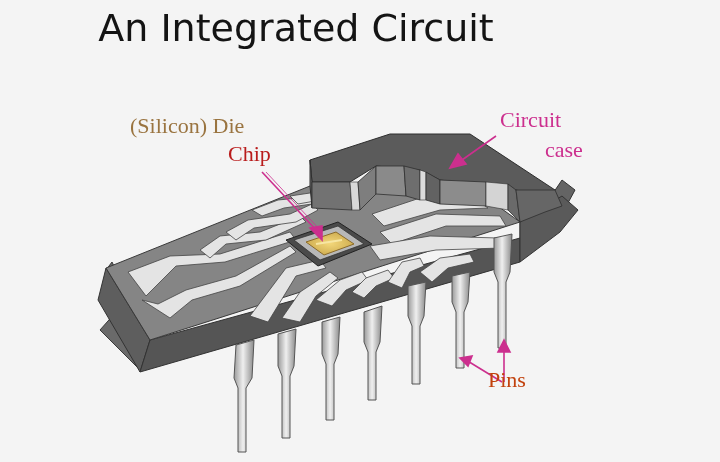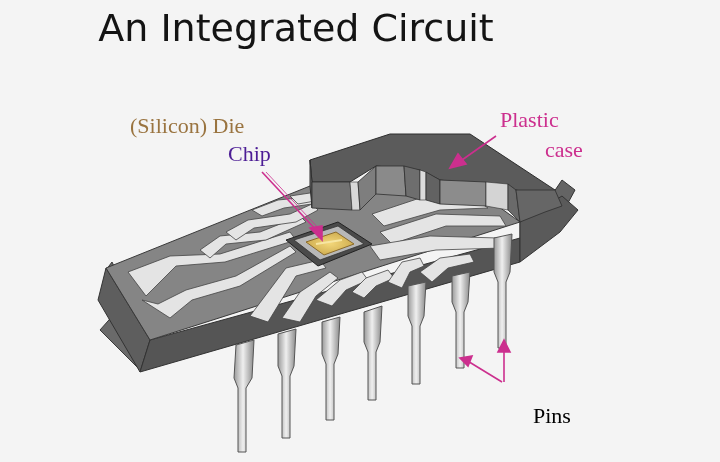--- a/index.html
+++ b/index.html
@@ -17,24 +17,24 @@
     }
     .diagram { position: absolute; left: 0; top: 0; }
     .label {
       position: absolute;
       font-family: "Liberation Serif", serif;
       font-size: 22px;
       white-space: nowrap;
       line-height: 1.05;
     }
     .lbl-die { left: 130px; top: 114px; color: #9a7440; text-align: right; }
-    .lbl-chip { left: 228px; top: 142px; color: #4c1d95; text-align: right; }
+    .lbl-chip { left: 228px; top: 142px; color: #b91c1c; text-align: right; }
     .lbl-plastic { left: 500px; top: 108px; color: #cc2f8e; }
     .lbl-case { left: 502px; top: 138px; color: #cc2f8e; margin-left: 43px; }
-    .lbl-pins { left: 488px; top: 404px; color: #000000; margin-left: 45px; }
+    .lbl-pins { left: 488px; top: 368px; color: #c2410c; }
   </style>
 </head>
 <body>
 
 <div class="title">An Integrated Circuit</div>
 
 <svg class="diagram" width="720" height="462" viewBox="0 0 720 462" xmlns="http://www.w3.org/2000/svg">
   <defs>
     <linearGradient id="pinGrad" x1="0" x2="1" y1="0" y2="0">
       <stop offset="0" stop-color="#9a9a9a"></stop>
@@ -147,15 +147,15 @@
   <g stroke="#cc2f8e" stroke-width="1.6" fill="#cc2f8e">
     <line x1="466" y1="360" x2="502" y2="382"></line>
     <line x1="504" y1="348" x2="504" y2="382"></line>
     <polygon points="460,358 472,356 468,366"></polygon>
     <polygon points="504,340 498,352 510,352"></polygon>
   </g>
 </svg>
 
 <div class="label lbl-die">(Silicon) Die</div>
 <div class="label lbl-chip">Chip</div>
-<div class="label lbl-plastic">Plastic</div>
+<div class="label lbl-plastic">Circuit</div>
 <div class="label lbl-case">case</div>
 <div class="label lbl-pins">Pins</div>
 
 </body></html>

